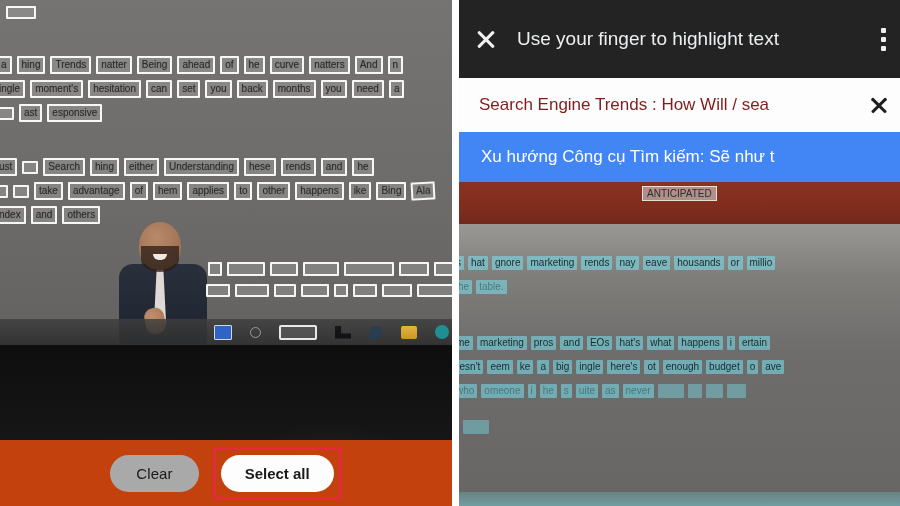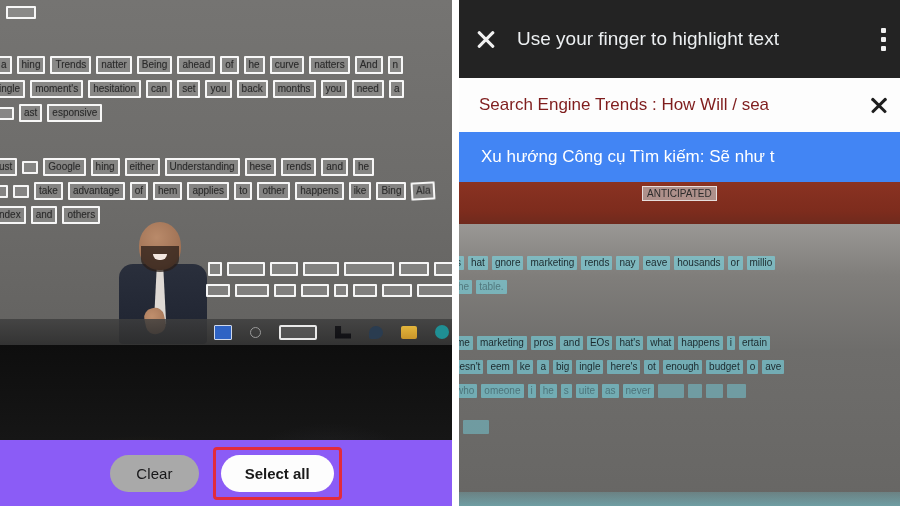--- a/index.html
+++ b/index.html
@@ -72,21 +72,21 @@
   .lp-dark{
     position:absolute;left:0;top:345px;width:452px;height:161px;
     background:
       radial-gradient(ellipse 180px 70px at 140px 140px, rgba(120,95,25,.30), rgba(0,0,0,0) 70%),
       radial-gradient(ellipse 120px 60px at 330px 120px, rgba(60,60,70,.28), rgba(0,0,0,0) 70%),
       linear-gradient(180deg,#0e0e0e 0%,#141414 45%,#1c1c1c 100%);
   }
   
   .lp-actions{
     position:absolute;left:0;bottom:0;width:452px;height:66px;
-    background:#8b5cf6;display:flex;align-items:center;justify-content:center;gap:14px;
+    background:#c2410c;display:flex;align-items:center;justify-content:center;gap:14px;
   }
   .btn-clear{
     background:#a9a9a9;color:#18181a;border:none;border-radius:22px;
     padding:10px 26px;font-size:15px;font-family:"Liberation Sans",sans-serif;
     letter-spacing:.1px;cursor:pointer;
   }
   .selectall-wrap{position:relative;padding:5px;border:3px solid #e22b3c;border-radius:4px;background:transparent;}
   .btn-selectall{
     background:#fdfdfd;color:#1a1a1a;border:none;border-radius:22px;
     padding:10px 24px;font-size:15px;font-weight:bold;
@@ -214,21 +214,21 @@
 
       <div class="ocr-line" style="left:-4px;top:104px;">
         <div class="ocr-box tiny" style="width:10px;">&nbsp;</div>
         <div class="ocr-box">ast</div>
         <div class="ocr-box">esponsive</div>
       </div>
 
       <div class="ocr-line" style="left:-6px;top:158px;">
         <div class="ocr-box">ust</div>
         <div class="ocr-box tiny" style="width:8px;">&nbsp;</div>
-        <div class="ocr-box">Google</div>
+        <div class="ocr-box">Search</div>
         <div class="ocr-box">hing</div>
         <div class="ocr-box">either</div>
         <div class="ocr-box">Understanding</div>
         <div class="ocr-box">hese</div>
         <div class="ocr-box">rends</div>
         <div class="ocr-box">and</div>
         <div class="ocr-box">he</div>
       </div>
 
       <div class="ocr-line" style="left:-8px;top:182px;">

